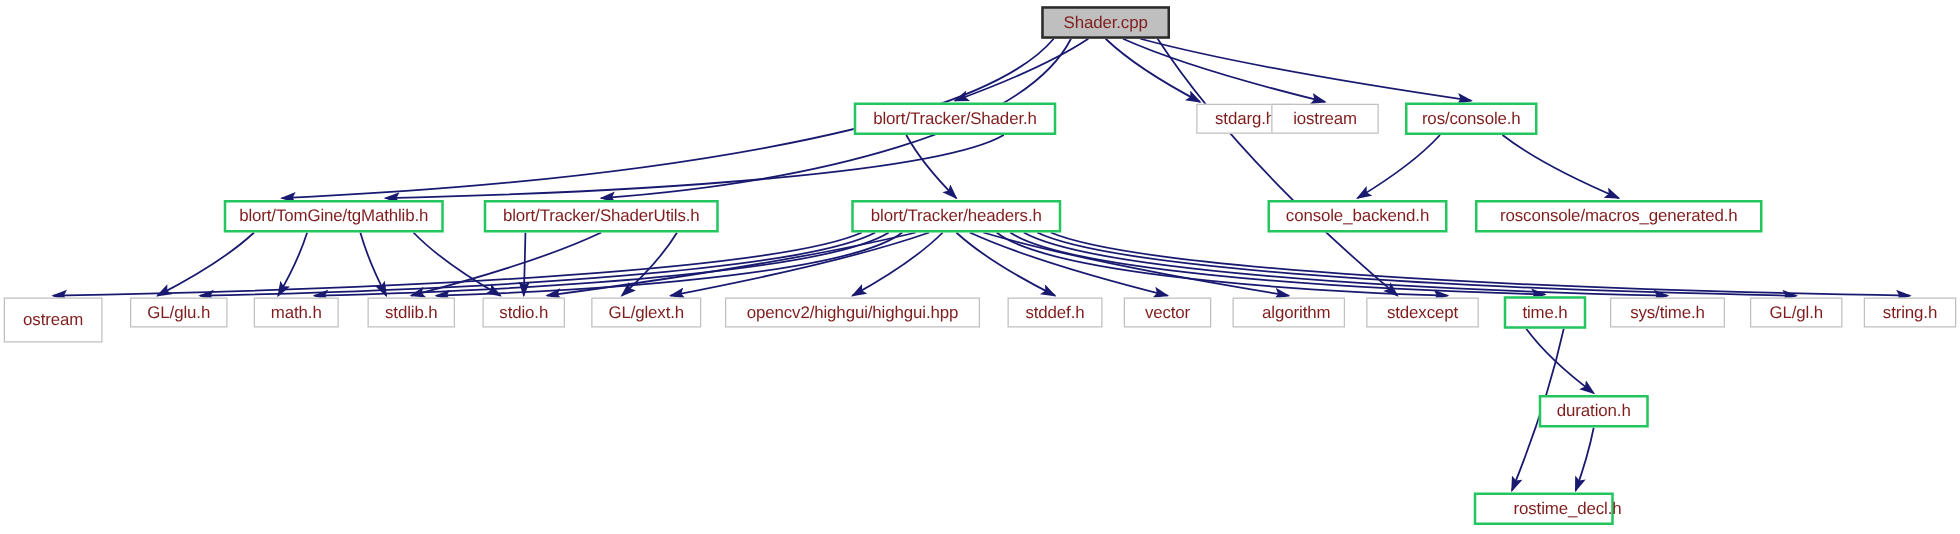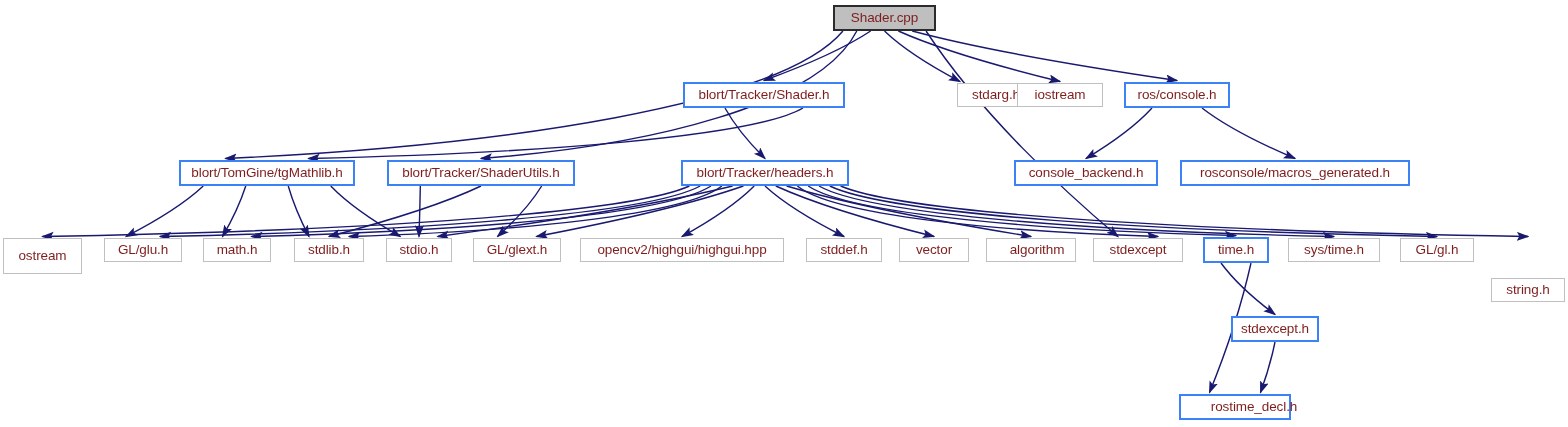--- a/index.html
+++ b/index.html
@@ -34,21 +34,21 @@
     font-family: "Liberation Sans", sans-serif;
     font-size: 13.5px;
     color: #7f1d1d;
     background: #ffffff;
     border: 1px solid #c0c0c0;
     white-space: nowrap;
     line-height: 1;
     letter-spacing: -0.1px;
   }
   .node-box.linked {
-    border: 2px solid #3b82f6;
+    border: 2px solid #22c55e;
   }
   .node-box.root {
     border: 2px solid #2b2b2b;
     background: #bfbfbf;
   }
   .node-label {
     display: block;
     padding: 0 2px;
   }
 </style>
@@ -167,23 +167,23 @@
       </div>
       <div class="node-box linked" style="left: 1203px; top: 237px; width: 66px; height: 26px;">
         <span class="node-label">time.h</span>
       </div>
       <div class="node-box" style="left: 1288px; top: 238px; width: 92px; height: 24px;">
         <span class="node-label">sys/time.h</span>
       </div>
       <div class="node-box" style="left: 1400px; top: 238px; width: 74px; height: 24px;">
         <span class="node-label">GL/gl.h</span>
       </div>
-      <div class="node-box" style="left: 1491px; top: 238px; width: 74px; height: 24px; margin-top: 40px;">
+      <div class="node-box" style="left: 1491px; top: 238px; width: 74px; height: 24px;">
         <span class="node-label">string.h</span>
       </div>
       <div class="node-box linked" style="left: 1231px; top: 316px; width: 88px; height: 26px;">
-        <span class="node-label">stdexcept.h</span>
+        <span class="node-label">duration.h</span>
       </div>
       <div class="node-box linked" style="left: 1179px; top: 394px; width: 112px; height: 26px; padding-left: 38px;">
         <span class="node-label">rostime_decl.h</span>
       </div>
     </div>
 </div>
 
 </body></html>

